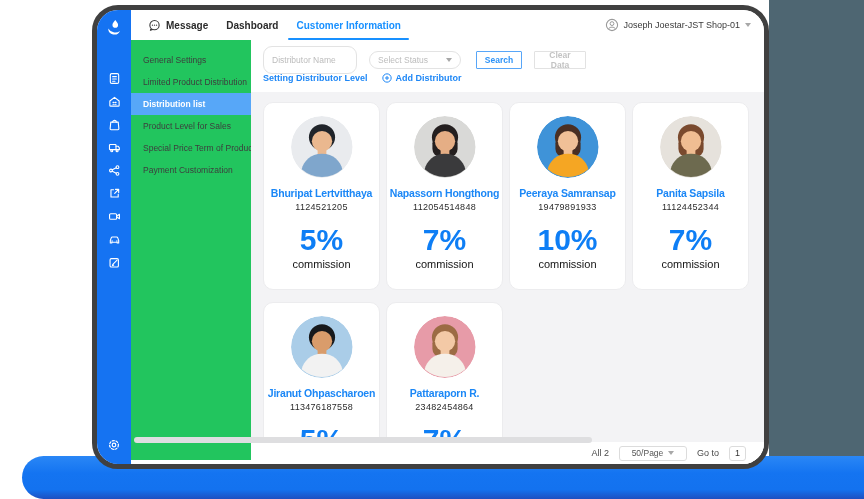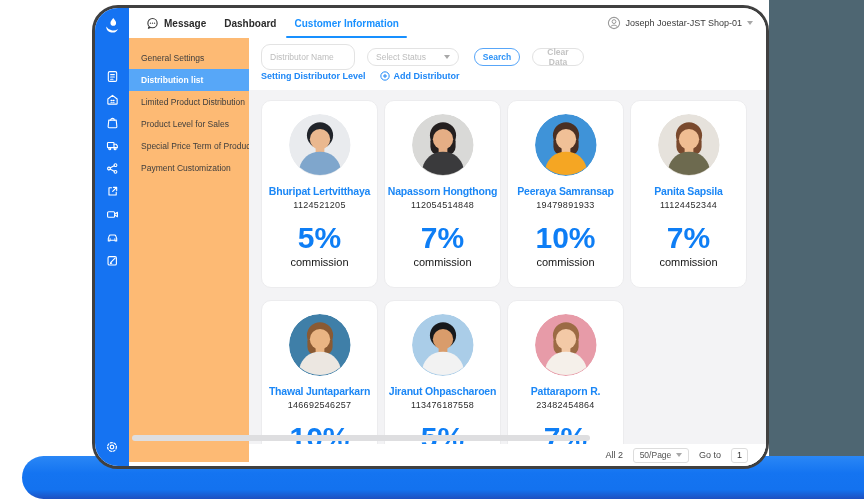--- a/index.html
+++ b/index.html
@@ -13,68 +13,68 @@
   .slate-panel{position:absolute;left:769px;top:0;width:95px;height:499px;background:#4e6672;}
   .pedestal{
     position:absolute;left:22px;top:456px;width:842px;height:43px;
     border-radius:22px 0 0 22px;
     background:linear-gradient(180deg,#2a87f6 0%,#1474f1 40%,#1372ef 78%,#1d4fc0 100%);
     z-index:1;
   }
   
   .win{
     position:absolute;left:92px;top:5px;width:677px;height:464px;
-    box-sizing:border-box;border:3px solid #404040;border-radius:26px;
+    box-sizing:border-box;border:5px solid #404040;border-radius:26px;
     background:#fff;overflow:hidden;z-index:2;
   }
   
   .rail{position:absolute;left:0;top:0;bottom:0;width:34px;background:#1573f2;}
   .logo{position:absolute;top:8px;left:7px;}
   .rail-icons{position:absolute;top:62px;left:0;right:0;display:flex;flex-direction:column;align-items:center;gap:10px;}
   .rail-icon{width:13px;height:13px;display:block;}
   .rail-gear{position:absolute;bottom:12px;left:10px;}
   
   .topbar{position:absolute;left:34px;top:0;right:0;height:30px;background:#fff;border-bottom:1px solid #ececec;display:flex;align-items:center;}
   .tb-left{display:flex;align-items:stretch;height:100%;padding-left:8px;}
   .tab{display:flex;align-items:center;gap:5px;padding:0 9px;font-size:10px;font-weight:600;color:#2b2b2b;position:relative;cursor:pointer;white-space:nowrap;}
   .tab.active{color:#1890ff;}
   .tab.active::after{content:"";position:absolute;left:1px;right:1px;bottom:0;height:2.5px;border-radius:2px;background:#1890ff;}
   .tb-right{margin-left:auto;display:flex;align-items:center;gap:5px;padding-right:13px;}
   .user-name{font-size:9px;color:#3a3a3a;}
   .caret{width:0;height:0;border-left:3.5px solid transparent;border-right:3.5px solid transparent;border-top:4px solid #a8a8a8;}
   
-  .menu{position:absolute;left:34px;top:30px;bottom:4px;width:120px;background:#fdba74;padding-top:9px;box-sizing:border-box;}
+  .menu{position:absolute;left:34px;top:30px;bottom:4px;width:120px;background:#22c55e;padding-top:9px;box-sizing:border-box;}
   .menu-item{height:22px;line-height:22px;padding-left:12px;font-size:8.5px;color:#3d3d3d;white-space:nowrap;cursor:pointer;}
   .menu-item.active{background:#57a7f8;color:#fff;font-weight:700;}
   
   .content{position:absolute;left:154px;top:30px;right:0;bottom:0;background:#f3f3f5;}
   .searchbar{position:absolute;top:0;left:0;right:0;height:52px;background:#fff;}
   .search-row{position:absolute;top:6px;left:12px;display:flex;align-items:center;}
-  .inp{box-sizing:border-box;height:18px;border:1px solid #e3e3e3;border-radius:9px;background:#fff;font-size:8.5px;color:#444;padding:12px 8px;outline:none;font-family:inherit;}
+  .inp{box-sizing:border-box;height:28px;border:1px solid #e3e3e3;border-radius:9px;background:#fff;font-size:8.5px;color:#444;padding:4px 8px;outline:none;font-family:inherit;}
   .inp::placeholder{color:#bcbcbc;}
   .inp-name{width:94px;margin-right:12px;}
   .fake-select{box-sizing:border-box;width:92px;height:18px;border:1px solid #e3e3e3;border-radius:9px;display:flex;align-items:center;justify-content:space-between;padding:0 8px;margin-right:15px;cursor:pointer;}
   .fake-select .ph{font-size:8.5px;color:#bcbcbc;}
-  .btn{box-sizing:border-box;height:18px;border-radius:9px;background:#fff;font-size:8.5px;font-weight:600;display:flex;align-items:center;justify-content:center;cursor:pointer;font-family:inherit;}
+  .btn{box-sizing:border-box;height:18px;border-radius:1px;background:#fff;font-size:8.5px;font-weight:600;display:flex;align-items:center;justify-content:center;cursor:pointer;font-family:inherit;}
   .btn-search{width:46px;border:1px solid #58a6f8;color:#2e93f7;margin-right:12px;}
   .btn-clear{width:52px;border:1px solid #e2e2e2;color:#c3c3c3;}
   .link-row{position:absolute;top:33px;left:12px;display:flex;align-items:center;gap:14px;}
   .blue-link{font-size:9px;font-weight:700;color:#1e87f6;display:flex;align-items:center;gap:4px;cursor:pointer;white-space:nowrap;}
   
   .cardgrid{position:absolute;top:62px;left:12px;display:grid;grid-template-columns:repeat(4,117px);gap:12px 6px;}
   .card{box-sizing:border-box;width:117px;height:188px;background:#fff;border:1px solid #ececee;border-radius:10px;text-align:center;cursor:pointer;}
   .avatar{width:62px;height:62px;margin:13px auto 0;border-radius:50%;overflow:hidden;}
   .avatar svg{display:block;clip-path:circle(50%);}
   .card-name{margin-top:9px;font-size:10.5px;font-weight:700;color:#1b87f6;letter-spacing:-0.2px;white-space:nowrap;}
   .card-id{margin-top:3px;font-size:9px;color:#2b2b2b;letter-spacing:0.3px;}
   .card-percent{margin-top:13px;font-size:30px;font-weight:700;color:#0e7ef5;line-height:1;}
   .card-unit{margin-top:3px;font-size:11px;font-weight:400;color:#141414;}
   
   .footer{position:absolute;left:0;right:0;bottom:0;height:22px;background:#fff;display:flex;align-items:center;justify-content:flex-end;gap:10px;padding-right:18px;font-size:9px;color:#4a4a4a;z-index:4;}
-  .page-select{box-sizing:border-box;width:56px;height:15px;border:1px solid #dcdcdc;border-radius:3px;display:flex;align-items:center;justify-content:center;gap:5px;font-size:8.5px;color:#555;cursor:pointer;background:#fff;}
+  .page-select{box-sizing:border-box;width:68px;height:15px;border:1px solid #dcdcdc;border-radius:3px;display:flex;align-items:center;justify-content:center;gap:5px;font-size:8.5px;color:#555;cursor:pointer;background:#fff;}
   .goto-input{box-sizing:border-box;width:17px;height:15px;border:1px solid #dcdcdc;border-radius:3px;text-align:center;font-size:9px;color:#333;padding:0;outline:none;font-family:inherit;}
   .hthumb{position:absolute;left:37px;top:427px;width:458px;height:6px;border-radius:3px;background:#dedee0;z-index:5;cursor:pointer;}
   .icon-stroke{stroke:#fff;stroke-width:1.2;fill:none;stroke-linecap:round;stroke-linejoin:round;}
 </style>
 </head>
 <body>
 
 <div class="slate-panel"></div>
 <div class="pedestal"></div>
 
@@ -160,22 +160,22 @@
           <circle cx="7" cy="5.6" r="1.9" stroke="#9a9a9a" stroke-width="1" fill="none"></circle>
           <path d="M3.6 10.6 a4.6 4.6 0 0 1 6.8 0" stroke="#9a9a9a" stroke-width="1" fill="none"></path>
         </svg>
       <span class="user-name">Joseph Joestar-JST Shop-01</span>
       <span class="caret"></span>
     </div>
   </div>
 
   <div class="menu">
     <div class="menu-item">General Settings</div>
+    <div class="menu-item">Limited Product Distribution</div>
     <div class="menu-item active">Distribution list</div>
-    <div class="menu-item">Limited Product Distribution</div>
     <div class="menu-item">Product Level for Sales</div>
     <div class="menu-item">Special Price Term of Product</div>
     <div class="menu-item">Payment Customization</div>
   </div>
 
   <div class="content">
     <div class="searchbar">
       <div class="search-row">
         <input class="inp inp-name" type="text" placeholder="Distributor Name" style="">
         <div class="fake-select">
@@ -260,36 +260,20 @@
               <path d="M32 39 c-12 0 -19 8 -21 16 a32 32 0 0 0 42 0 c-2 -8 -9 -16 -21 -16 z" fill="var(--shirt)"></path>
             </svg>
         </div>
         <div class="card-name">Panita Sapsila</div>
         <div class="card-id">11124452344</div>
         <div class="card-percent">7%</div>
         <div class="card-unit">commission</div>
       </div>
 
 
-      <div class="card">
-        <div class="avatar" style="--bg:#3f7fa8;--hair:#8a5a33;--skin:#eab583;--shirt:#ece7e1">
-          <svg viewBox="0 0 64 64" width="62" height="62">
-              <circle cx="32" cy="32" r="32" fill="var(--bg)"></circle>
-              <circle cx="32" cy="22" r="13.5" fill="var(--hair)"></circle>
-              <rect x="19" y="20" width="26" height="22" rx="8" fill="var(--hair)"></rect>
-              <rect x="27.5" y="32" width="9" height="9" fill="var(--skin)"></rect>
-              <circle cx="32" cy="26" r="10.5" fill="var(--skin)"></circle>
-              <path d="M32 39 c-12 0 -19 8 -21 16 a32 32 0 0 0 42 0 c-2 -8 -9 -16 -21 -16 z" fill="var(--shirt)"></path>
-            </svg>
-        </div>
-        <div class="card-name">Thawal Juntaparkarn</div>
-        <div class="card-id">146692546257</div>
-        <div class="card-percent">10%</div>
-        <div class="card-unit">commission</div>
-      </div>
 
       <div class="card">
         <div class="avatar" style="--bg:#aacde8;--hair:#17191c;--skin:#d99c6b;--shirt:#f2f2f2">
           <svg viewBox="0 0 64 64" width="62" height="62">
               <circle cx="32" cy="32" r="32" fill="var(--bg)"></circle>
               <circle cx="32" cy="22" r="13.5" fill="var(--hair)"></circle>
               <rect x="27.5" y="32" width="9" height="9" fill="var(--skin)"></rect>
               <circle cx="32" cy="26" r="10.5" fill="var(--skin)"></circle>
               <path d="M32 39 c-12 0 -19 8 -21 16 a32 32 0 0 0 42 0 c-2 -8 -9 -16 -21 -16 z" fill="var(--shirt)"></path>
             </svg>

